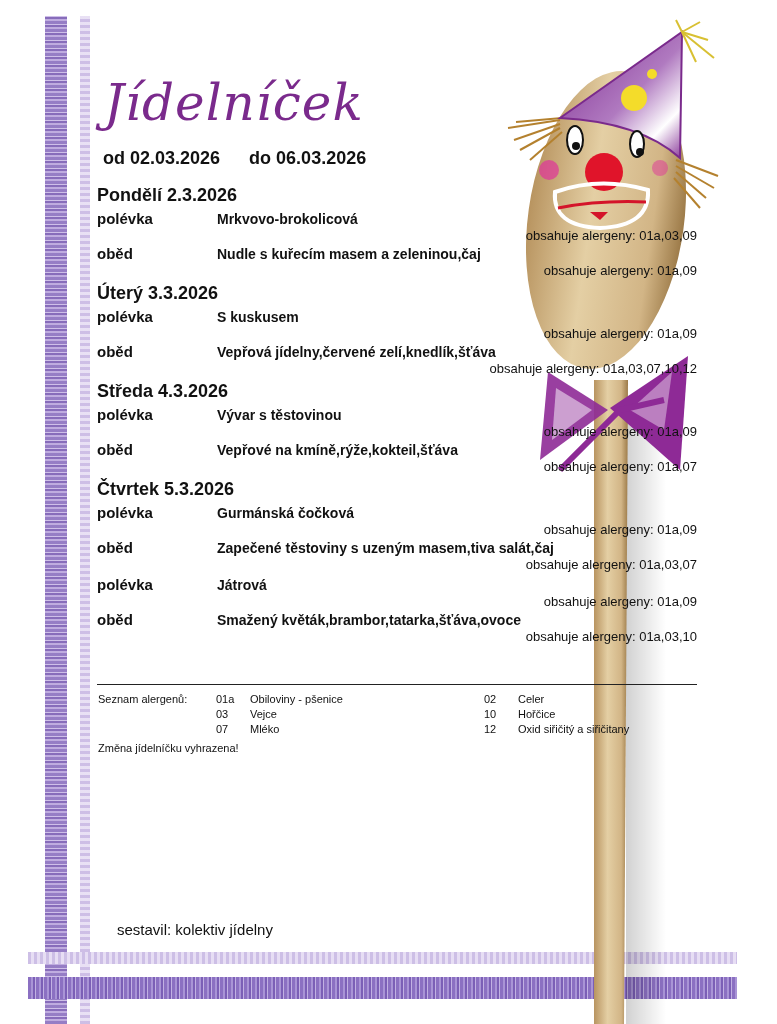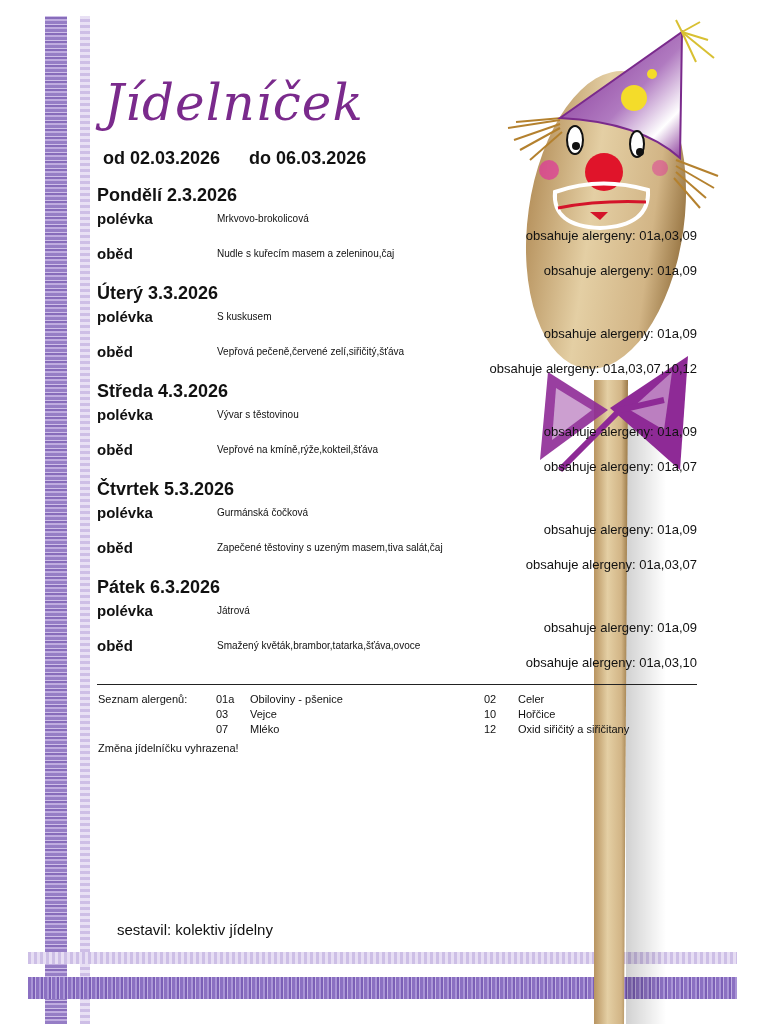--- a/index.html
+++ b/index.html
@@ -24,21 +24,21 @@
   .title { position:absolute; left:104px; top:78px; font-family:"DejaVu Serif", serif; font-style:italic;
            font-size:50px; color:#7a2a8c; letter-spacing:1px; line-height:1; }
   .daterange { position:absolute; left:103px; top:148px; font-size:18px; font-weight:bold; }
   .daterange span { margin-right:24px; }
 
   .menu { position:absolute; left:97px; top:184px; width:600px; }
   .day { margin-bottom:4px; }
   .day-title { font-size:18px; font-weight:bold; height:26px; line-height:22px; }
   .row { display:flex; }
   .row .kind { width:120px; font-size:15px; font-weight:bold; line-height:18px; }
-  .row .dish { font-size:10px; font-weight:normal; line-height:18px; white-space:nowrap; }
+  .row .dish { font-size:14px; font-weight:bold; line-height:18px; white-space:nowrap; }
   .allergen { margin-left:120px; font-size:13px; line-height:15px; margin-bottom:2px;text-align:right; }
 
   .hr { position:absolute; left:97px; top:684px; width:600px; height:1px; background:#222; }
 
   .legend { position:absolute; left:98px; top:692px; font-size:11px; line-height:15px; }
   .legend .lbl { position:absolute; left:0; top:0; white-space:nowrap; }
   .legend .item { position:absolute; white-space:nowrap; }
   .legend .code { display:inline-block; width:34px; }
   .notice { position:absolute; left:98px; top:742px; font-size:11px; }
   .author { position:absolute; left:117px; top:921px; font-size:15px; }
@@ -145,21 +145,21 @@
 
   <div class="day">
     <div class="day-title">Úterý 3.3.2026</div>
     <div class="row">
       <div class="kind">polévka</div>
       <div class="dish">S kuskusem</div>
     </div>
     <div class="allergen">obsahuje alergeny: 01a,09</div>
     <div class="row">
       <div class="kind">oběd</div>
-      <div class="dish">Vepřová pečeně,červené zelí,siřičitý,šťáva</div>
+      <div class="dish">Vepřová jídelny,červené zelí,knedlík,šťáva</div>
     </div>
     <div class="allergen">obsahuje alergeny: 01a,03,07,10,12</div>
   </div>
 
   <div class="day">
     <div class="day-title">Středa 4.3.2026</div>
     <div class="row">
       <div class="kind">polévka</div>
       <div class="dish">Vývar s těstovinou</div>
     </div>
@@ -179,21 +179,20 @@
     </div>
     <div class="allergen">obsahuje alergeny: 01a,09</div>
     <div class="row">
       <div class="kind">oběd</div>
       <div class="dish">Zapečené těstoviny s uzeným masem,tiva salát,čaj</div>
     </div>
     <div class="allergen">obsahuje alergeny: 01a,03,07</div>
   </div>
 
   <div class="day">
-    <div class="day-title">Pátek 6.3.2026</div>
     <div class="row">
       <div class="kind">polévka</div>
       <div class="dish">Játrová</div>
     </div>
     <div class="allergen">obsahuje alergeny: 01a,09</div>
     <div class="row">
       <div class="kind">oběd</div>
       <div class="dish">Smažený květák,brambor,tatarka,šťáva,ovoce</div>
     </div>
     <div class="allergen">obsahuje alergeny: 01a,03,10</div>

